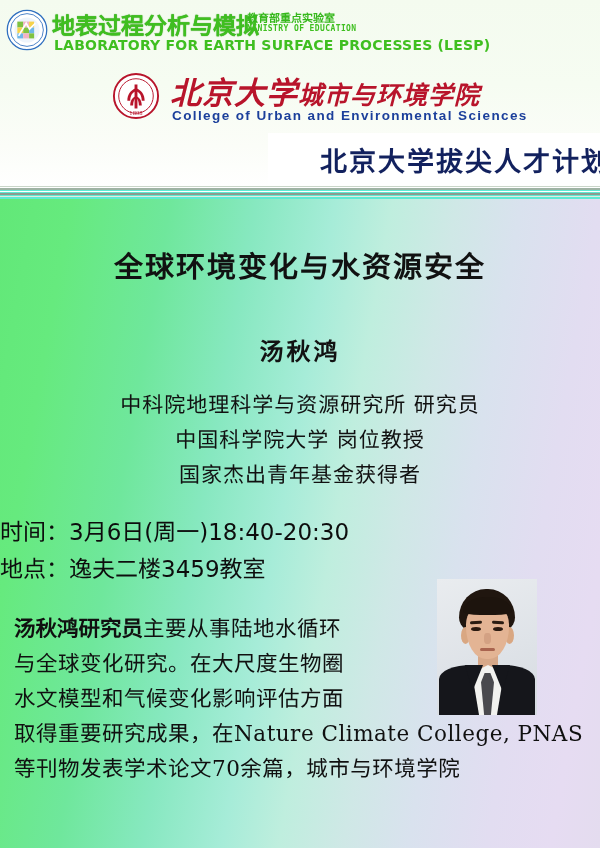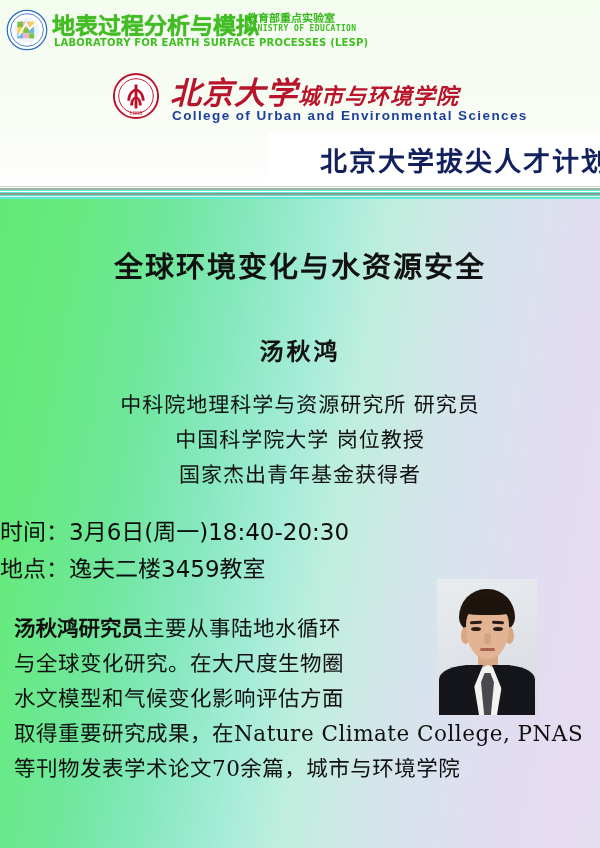--- a/index.html
+++ b/index.html
@@ -66,21 +66,21 @@
     font-size: 8px;
     font-weight: bold;
     color: #3fbf20;
     letter-spacing: 0.4px;
     white-space: nowrap;
   }
   .lesp-en {
     position: absolute;
     left: 50px; top: 31px;
     font-family: "DejaVu Sans", sans-serif;
-    font-size: 10px;
+    font-size: 14px;
     font-weight: bold;
     color: #3fbf20;
     letter-spacing: 0.2px;
     white-space: nowrap;
   }
 
   
   .pku-row {
     position: absolute;
     left: 112px; top: 70px;
@@ -96,21 +96,21 @@
     left: 58px; top: -2px;
     font-family: "DejaVu Serif", serif;
     font-size: 31px;
     font-weight: bold;
     font-style: italic;
     color: #b8142b;
     letter-spacing: 1px;
     white-space: nowrap;
   }
   .pku-cn .small {
-    font-size: 22px;
+    font-size: 25px;
   }
   .pku-en {
     position: absolute;
     left: 60px; top: 38px;
     font-family: "Liberation Sans", sans-serif;
     font-size: 13.5px;
     font-weight: bold;
     color: #1b3f9b;
     letter-spacing: 1.4px;
     white-space: nowrap;

